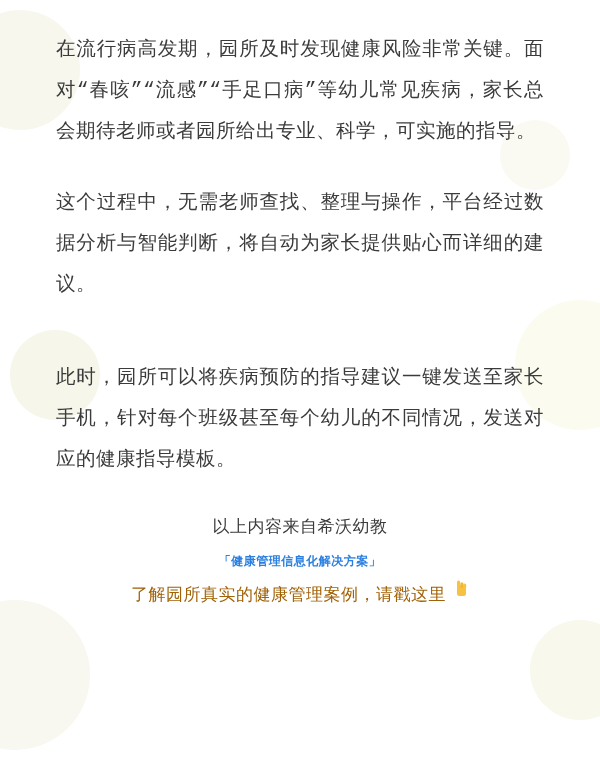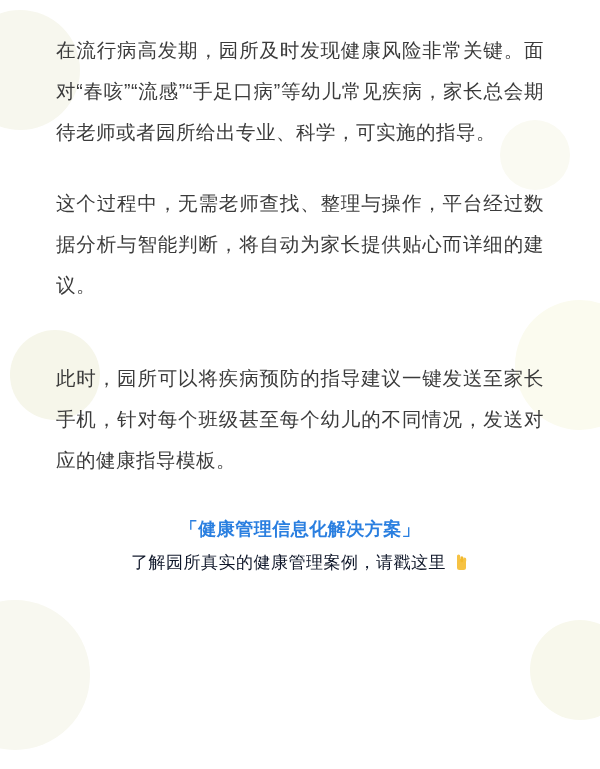--- a/index.html
+++ b/index.html
@@ -40,50 +40,50 @@
     padding: 30px 56px 0 56px;
     box-sizing: border-box;
   }
   .para {
     font-size: 19.5px;
     line-height: 41px;
     color: #3b3b3b;
     letter-spacing: 0.5px;
     margin: 0 0 30px 0;
     text-align: justify;
-    font-family: Liberation Sans, sans-serif;
+    font-family: Liberation Mono, monospace;
   }
   .para.last { margin-bottom: 52px; }
 
   .footer {
     position: relative;
     z-index: 1;
     text-align: center;
     padding: 0 40px;
   }
   .footer-line {
     font-size: 17px;
     line-height: 32px;
     color: #3b3b3b;
     letter-spacing: 0.5px;
   }
   .footer-highlight {
-    font-size: 18px;
+    font-size: 12px;
     line-height: 36px;
     color: #2a7fe0;
     font-weight: bold;
     letter-spacing: 0.5px;
   }
   .footer-cta {
     font-size: 17px;
     line-height: 32px;
-    color: #0f172a;
+    color: #a16207;
     letter-spacing: 0.5px;
     display: inline-flex;
-    align-items: center;
+    align-items: flex-start;
     justify-content: center;
     gap: 8px;
   }
   .hand-icon {
     display: inline-block;
     width: 15px;
     height: 20px;
     position: relative;
     vertical-align: middle;
   }
@@ -101,20 +101,21 @@
   <div class="blob b5"></div>
   <div class="blob b6"></div>
 
   <div class="content">
     <p class="para">在流行病高发期，园所及时发现健康风险非常关键。面对“春咳”“流感”“手足口病”等幼儿常见疾病，家长总会期待老师或者园所给出专业、科学，可实施的指导。</p>
     <p class="para last">这个过程中，无需老师查找、整理与操作，平台经过数据分析与智能判断，将自动为家长提供贴心而详细的建议。</p>
     <p class="para">此时，园所可以将疾病预防的指导建议一键发送至家长手机，针对每个班级甚至每个幼儿的不同情况，发送对应的健康指导模板。</p>
   </div>
 
   <div class="footer">
+    <div class="footer-line">以上内容来自希沃幼教</div>
     <div class="footer-highlight">「健康管理信息化解决方案」</div>
     <div class="footer-cta">
       <span>了解园所真实的健康管理案例，请戳这里</span>
       <span class="hand-icon">
         <svg width="15" height="20" viewBox="0 0 15 20">
           <rect x="3" y="6" width="9" height="11" rx="2.5" fill="#f6c243"></rect>
           <rect x="3" y="1.5" width="3.2" height="7" rx="1.6" fill="#f6c243"></rect>
           <rect x="6.4" y="3.2" width="3" height="6" rx="1.5" fill="#f2b92e"></rect>
           <rect x="9.2" y="4.6" width="3" height="5" rx="1.5" fill="#f6c243"></rect>
         </svg>

